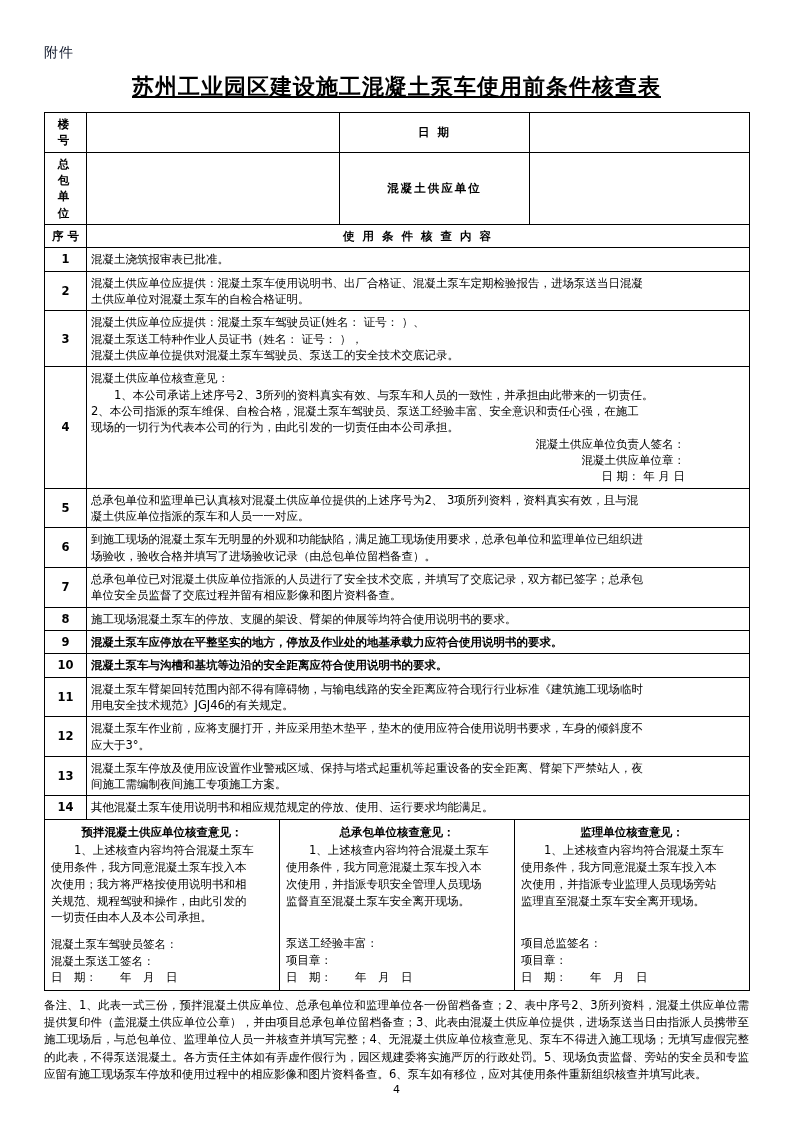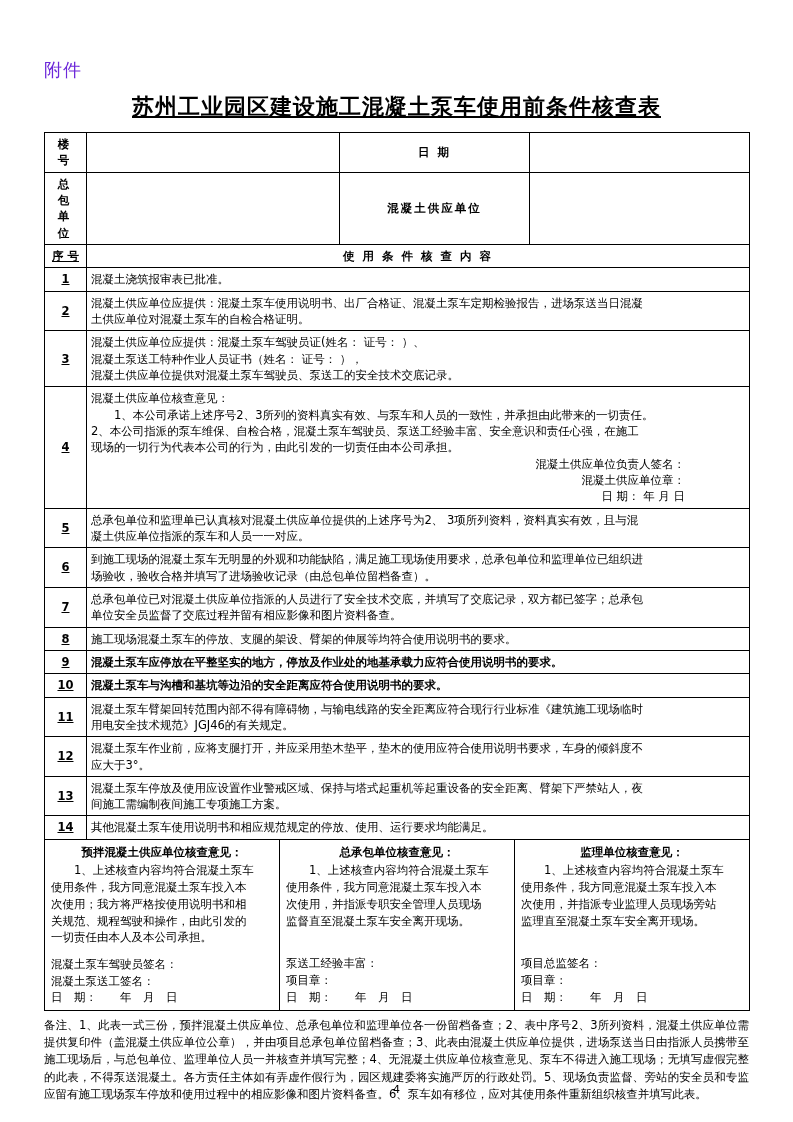--- a/index.html
+++ b/index.html
@@ -15,25 +15,24 @@
     position: relative;
   }
   .page {
     width: 793px;
     height: 1122px;
     box-sizing: border-box;
     padding: 44px 44px 12px 44px;
     position: relative;
   }
   .attach-label {
-    font-size: 18px;
-    color: #6d28d9;
+    font-size: 14px;
+    color: #0f172a;
     margin-bottom: 10px;
     letter-spacing: 1px;
-    margin-top: 14px;
   }
   .doc-title {
     text-align: center;
     font-size: 22px;
     font-weight: bold;
     letter-spacing: 1px;
     margin: 4px 0 10px 0;
     text-decoration: underline;
   }
   table.main {
@@ -46,21 +45,20 @@
     vertical-align: middle;
     padding: 3px 4px;
     font-size: 11.5px;
     line-height: 1.42;
   }
   .c-idx {
     width: 42px;
     text-align: center;
     font-weight: bold;
     font-size: 12px;
-    text-decoration: underline;
   }
   .label-spread {
     text-align: center;
     font-weight: bold;
     font-size: 12.5px;
     letter-spacing: 4px;
     padding: 2px 2px;
   }
   .label-spread-2 {
     text-align: center;

